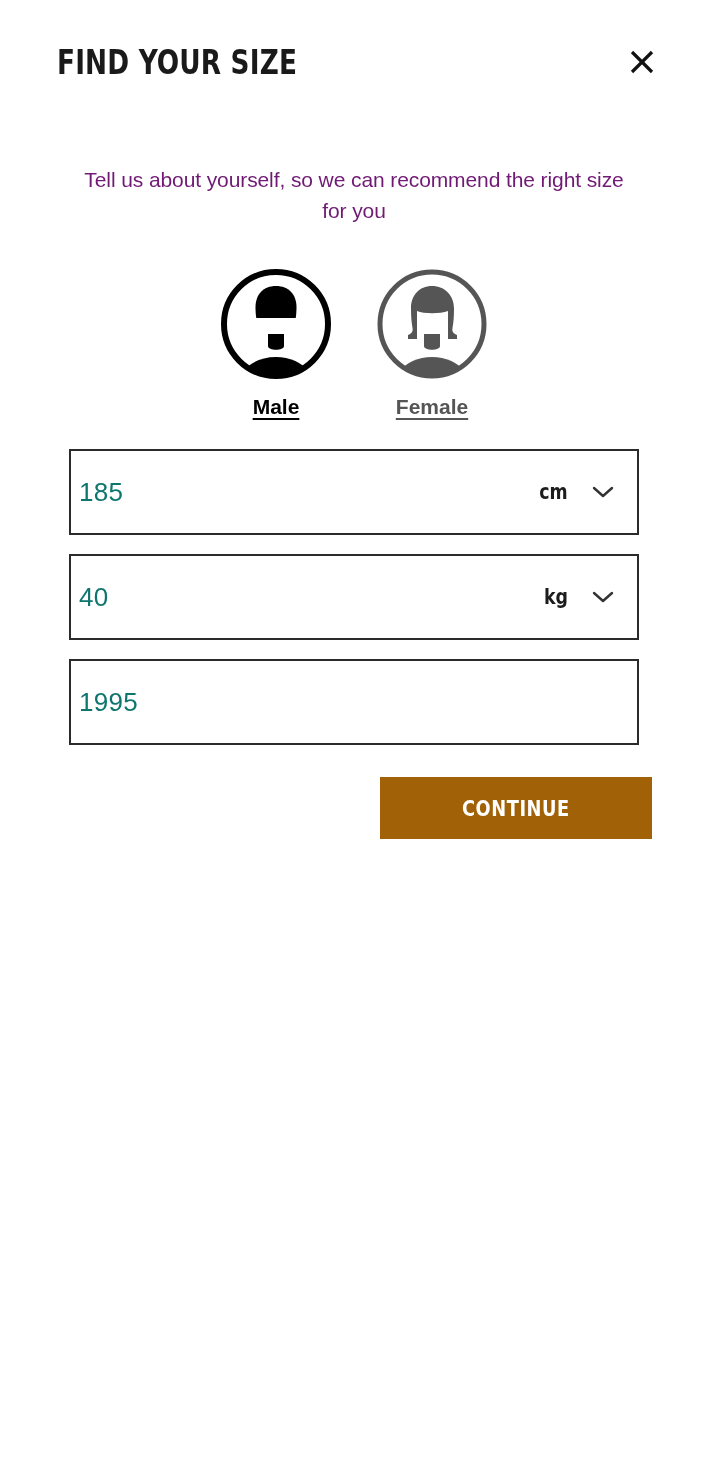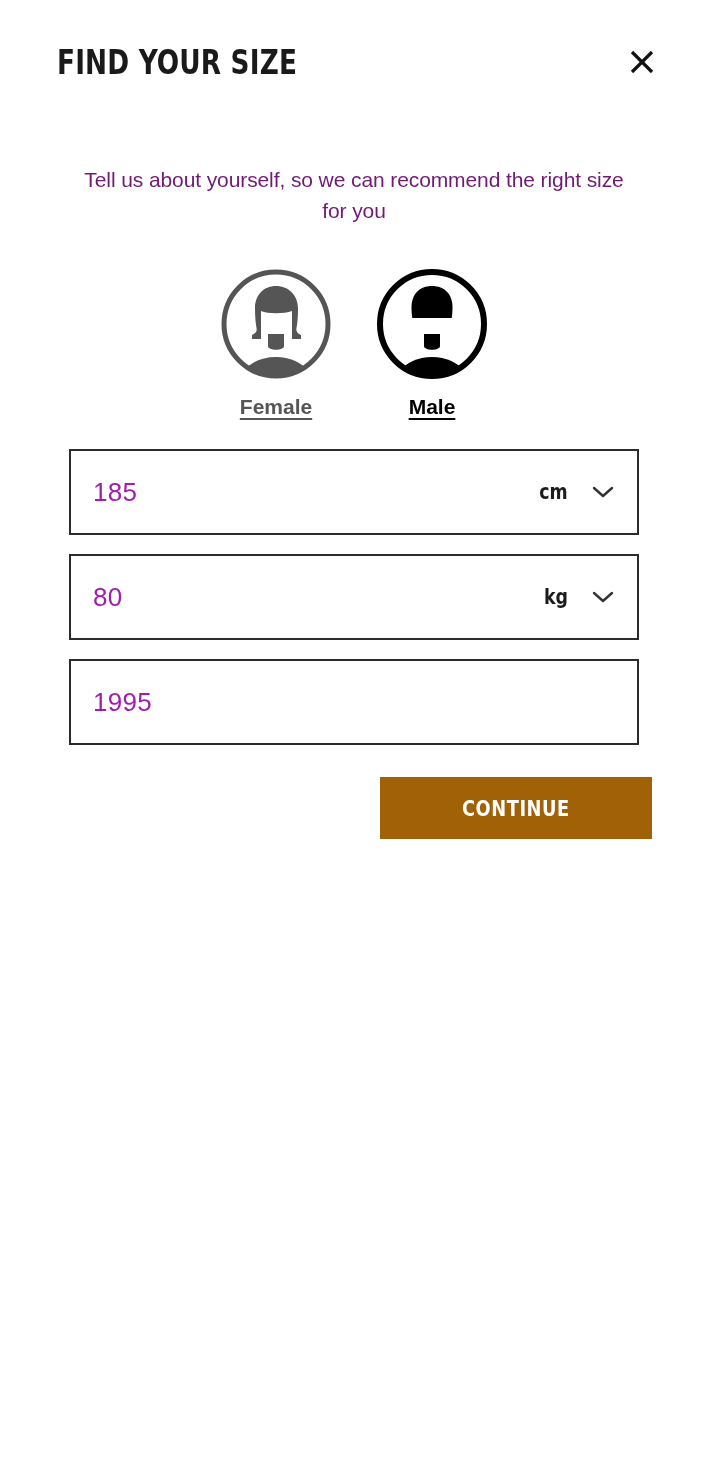--- a/index.html
+++ b/index.html
@@ -149,23 +149,23 @@
     height: 86px;
     border: 2px solid #2b2b2b;
     box-sizing: border-box;
     background: #fff;
     display: flex;
     align-items: center;
     cursor: text;
   }
   .field-value {
     position: absolute;
-    left: 22px;
+    left: 8px;
     font-size: 26px;
-    color: #a21caf;
+    color: #0f766e;
     font-family: "Liberation Sans", sans-serif;
     letter-spacing: 0.3px;
   }
   .field-unit {
     position: absolute;
     right: 68px;
     font-family: "Liberation Sans Narrow", "DejaVu Sans Condensed", "Liberation Sans", sans-serif;
     font-weight: 700;
     font-size: 21px;
     color: #1c1c1c;
@@ -252,75 +252,75 @@
           <line x1="25" y1="5" x2="5" y2="25" stroke="#111" stroke-width="3.2" stroke-linecap="butt"></line>
         </svg>
       </span>
     </button>
   </div>
 
 
   <div class="intro">Tell us about yourself, so we can recommend the right size for you</div>
 
   <div class="gender-row">
+
+    <div class="gender-opt selected">
+      <span class="avatar">
+        <svg width="120" height="120" viewBox="0 0 120 120">
+          <defs>
+            <clipPath id="clipM">
+                <circle cx="60" cy="60" r="52"></circle>
+              </clipPath>
+          </defs>
+          <circle cx="60" cy="60" r="52" fill="none" stroke="#000000" stroke-width="6"></circle>
+          <g clip-path="url(#clipM)" fill="#000000">
+            <path d="M60 22c-12.5 0-20.5 8.5-20.5 21 0 4.5 .3 8 .8 11 l39.4 0 c .5-3 .8-6.5 .8-11 C80.5 30.5 72.5 22 60 22z"></path>
+            <path d="M52 70 l16 0 0 12 c0 5 -16 5 -16 0 z"></path>
+            <path d="M60 93c-14 0-25.5 5.5-31.5 13.5 l0 14 63 0 0-14 C85.5 98.5 74 93 60 93z"></path>
+          </g>
+        </svg>
+      </span>
+      <span class="gender-label">Male</span>
+    </div>
 
     <div class="gender-opt unselected">
       <span class="avatar">
         <svg width="120" height="120" viewBox="0 0 120 120">
           <defs>
             <clipPath id="clipF">
                 <circle cx="60" cy="60" r="52"></circle>
               </clipPath>
           </defs>
           <circle cx="60" cy="60" r="52" fill="none" stroke="#555555" stroke-width="5"></circle>
           <g clip-path="url(#clipF)" fill="#555555">
             <path d="M60 22c-13 0-21 9.5-21 22.5 0 8 .5 14 1.5 19.5 .7 3.8 -1 5.5 -4.5 7 l0 4 9 0 0-28 c 7 3 23 3 31 0 l0 28 9 0 0-4 c -3.5 -1.5 -5.2 -3.2 -4.5 -7 C81.5 58.5 82 52.5 82 44.5 82 31.5 73 22 60 22z"></path>
             <path d="M60 93c-14 0-25.5 5.5-31.5 13.5 l0 14 63 0 0-14 C85.5 98.5 74 93 60 93z"></path>
             <path d="M52 70 l16 0 0 12 c0 5 -16 5 -16 0 z"></path>
           </g>
         </svg>
       </span>
       <span class="gender-label">Female</span>
     </div>
 
-    <div class="gender-opt selected">
-      <span class="avatar">
-        <svg width="120" height="120" viewBox="0 0 120 120">
-          <defs>
-            <clipPath id="clipM">
-                <circle cx="60" cy="60" r="52"></circle>
-              </clipPath>
-          </defs>
-          <circle cx="60" cy="60" r="52" fill="none" stroke="#000000" stroke-width="6"></circle>
-          <g clip-path="url(#clipM)" fill="#000000">
-            <path d="M60 22c-12.5 0-20.5 8.5-20.5 21 0 4.5 .3 8 .8 11 l39.4 0 c .5-3 .8-6.5 .8-11 C80.5 30.5 72.5 22 60 22z"></path>
-            <path d="M52 70 l16 0 0 12 c0 5 -16 5 -16 0 z"></path>
-            <path d="M60 93c-14 0-25.5 5.5-31.5 13.5 l0 14 63 0 0-14 C85.5 98.5 74 93 60 93z"></path>
-          </g>
-        </svg>
-      </span>
-      <span class="gender-label">Male</span>
-    </div>
-
   </div>
 
   <div class="fields">
 
     <div class="field">
       <span class="field-value">185</span>
       <span class="field-unit">cm</span>
       <span class="field-chevron">
         <svg width="24" height="16" viewBox="0 0 24 16">
           <polyline points="3,4 12,12 21,4" fill="none" stroke="#333" stroke-width="2.4" stroke-linecap="round" stroke-linejoin="round"></polyline>
         </svg>
       </span>
     </div>
 
     <div class="field">
-      <span class="field-value">80</span>
+      <span class="field-value">40</span>
       <span class="field-unit">kg</span>
       <span class="field-chevron">
         <svg width="24" height="16" viewBox="0 0 24 16">
           <polyline points="3,4 12,12 21,4" fill="none" stroke="#333" stroke-width="2.4" stroke-linecap="round" stroke-linejoin="round"></polyline>
         </svg>
       </span>
     </div>
 
     <div class="field">
       <span class="field-value">1995</span>

